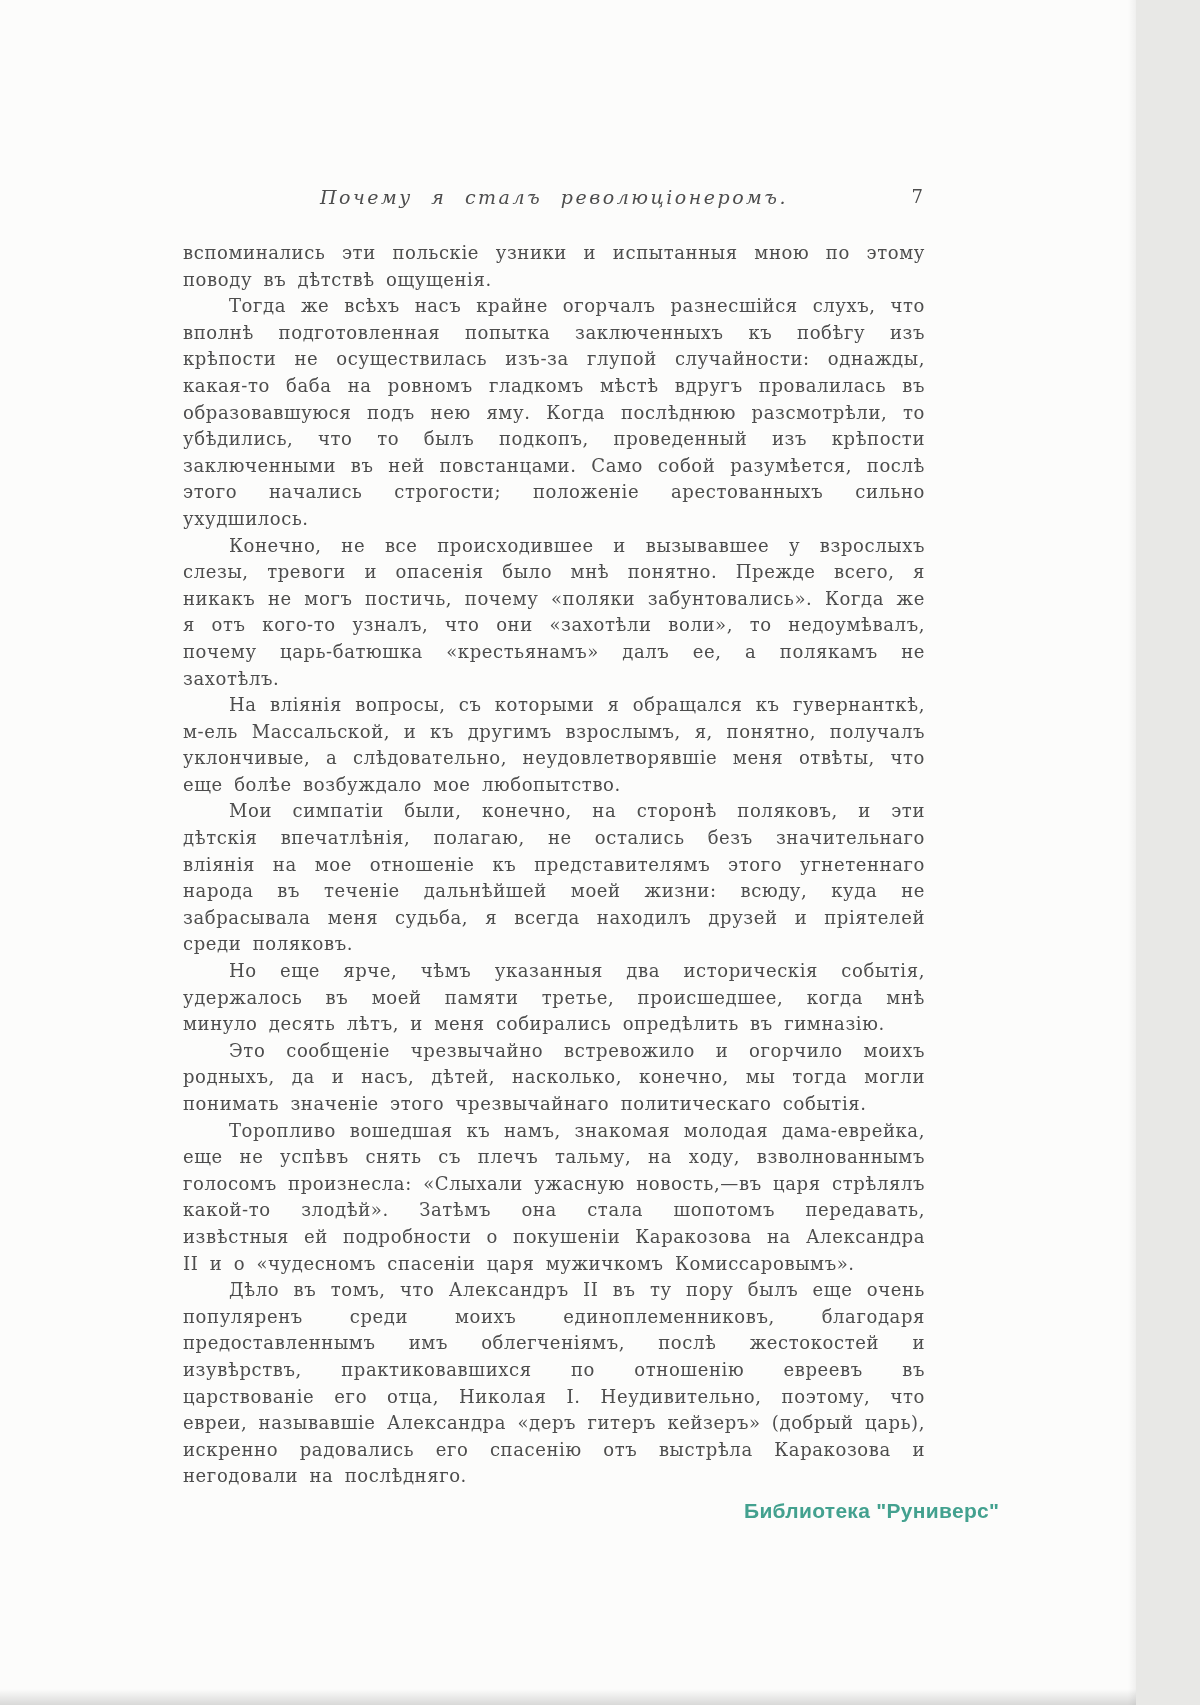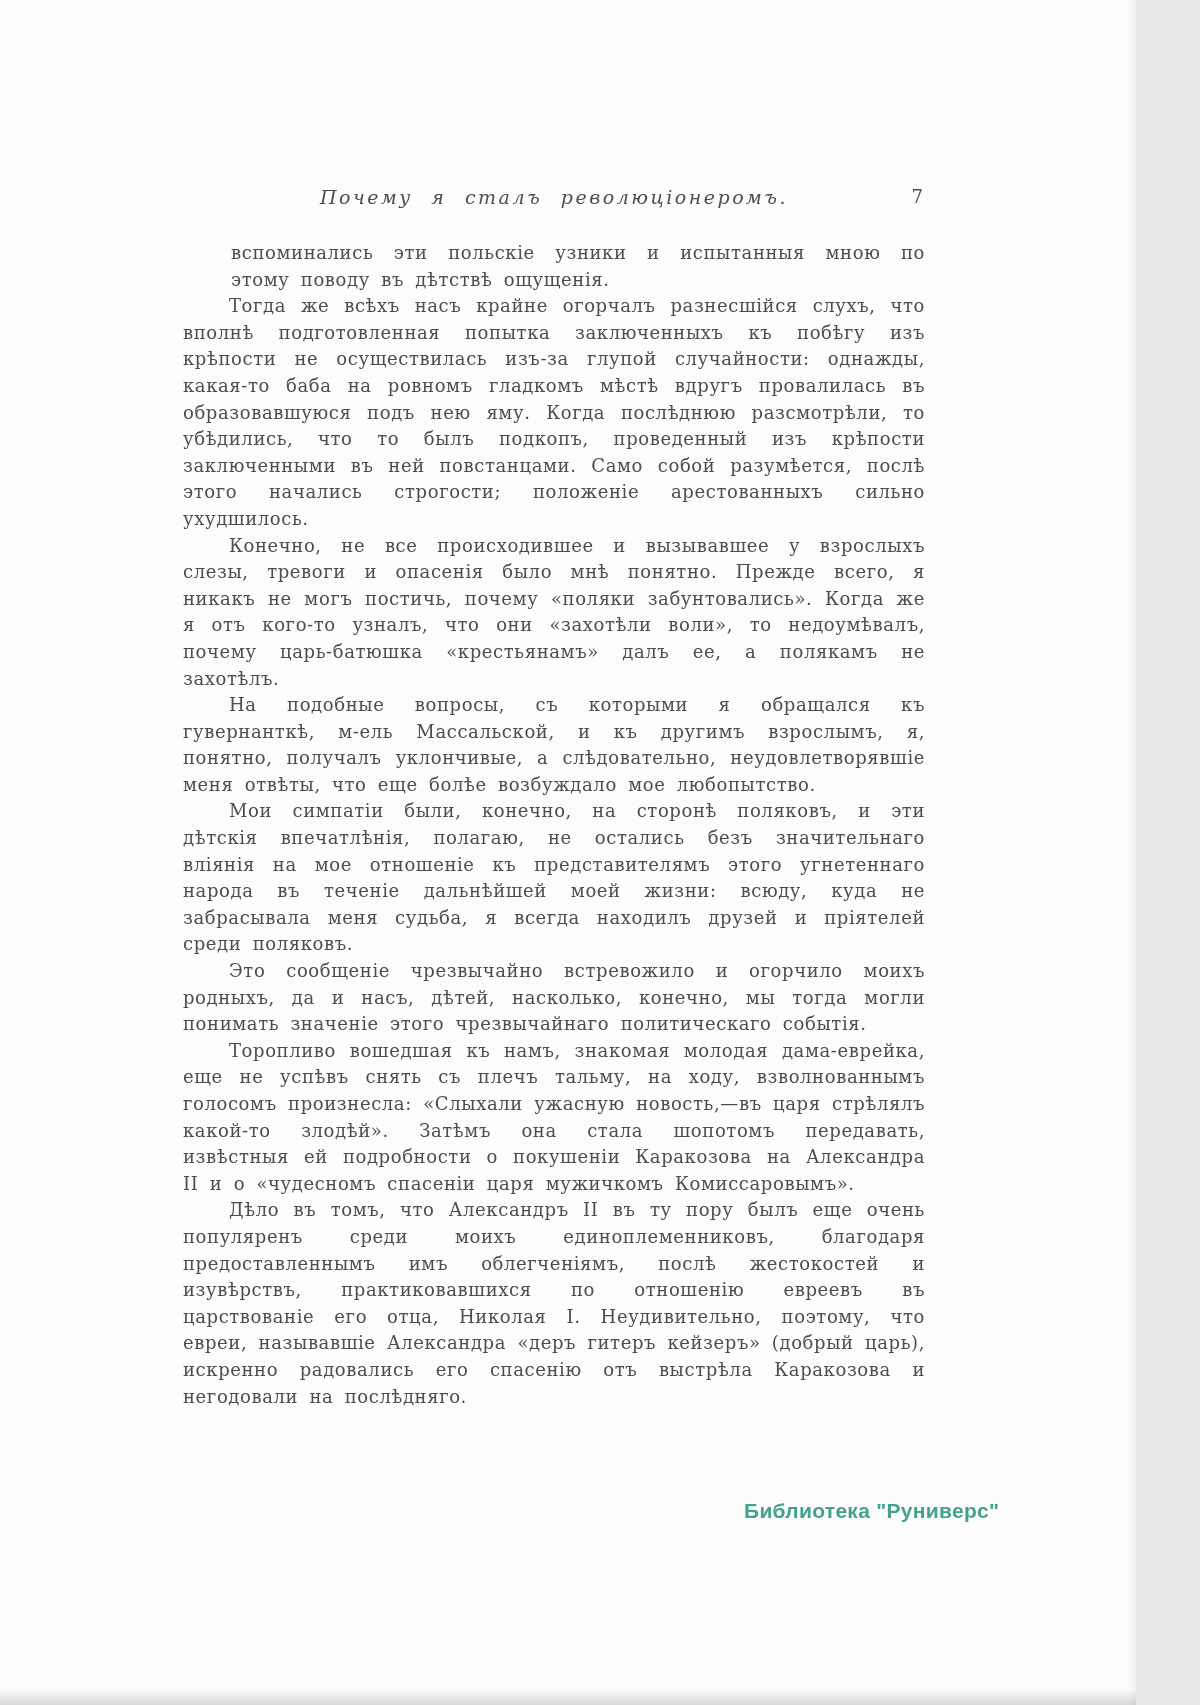--- a/index.html
+++ b/index.html
@@ -69,21 +69,20 @@
     letter-spacing: 0.6px;
     word-spacing: 5px;
   }
   .body-text p {
     margin: 0;
     padding: 0;
     text-indent: 46px;
   }
   .body-text p.continuation {
     text-indent: 0;
-    margin-left: 48px;
   }
   .watermark {
     position: absolute;
     top: 1499px;
     left: 744px;
     font-family: "Liberation Sans", sans-serif;
     font-weight: bold;
     font-size: 21px;
     letter-spacing: 0.3px;
     color: var(--watermark, #43a18f);
@@ -96,22 +95,23 @@
 
   <div class="header">
     <span class="running-title">Почему я сталъ революціонеромъ.</span>
     <span class="page-number">7</span>
   </div>
 
   <div class="body-text">
     <p class="continuation">вспоминались эти польскіе узники и испытанныя мною по этому поводу въ дѣтствѣ ощущенія.</p>
     <p>Тогда же всѣхъ насъ крайне огорчалъ разнесшійся слухъ, что вполнѣ подготовленная попытка заключенныхъ къ побѣгу изъ крѣпости не осуществилась изъ-за глупой случайности: однажды, какая-то баба на ровномъ гладкомъ мѣстѣ вдругъ провалилась въ образовавшуюся подъ нею яму. Когда послѣднюю разсмотрѣли, то убѣдились, что то былъ подкопъ, проведенный изъ крѣпости заключенными въ ней повстанцами. Само собой разумѣется, послѣ этого начались строгости; положеніе арестованныхъ сильно ухудшилось.</p>
     <p>Конечно, не все происходившее и вызывавшее у взрослыхъ слезы, тревоги и опасенія было мнѣ понятно. Прежде всего, я никакъ не могъ постичь, почему «поляки забунтовались». Когда же я отъ кого-то узналъ, что они «захотѣли воли», то недоумѣвалъ, почему царь-батюшка «крестьянамъ» далъ ее, а полякамъ не захотѣлъ.</p>
-    <p>На подобные вопросы, съ которыми я обращался къ гувернанткѣ, м-ель Массальской, и къ другимъ взрослымъ, я, понятно, получалъ уклончивые, а слѣдовательно, неудовлетворявшіе меня отвѣты, что еще болѣе возбуждало мое любопытство.</p>
+    <p>На вліянія вопросы, съ которыми я обращался къ гувернанткѣ, м-ель Массальской, и къ другимъ взрослымъ, я, понятно, получалъ уклончивые, а слѣдовательно, неудовлетворявшіе меня отвѣты, что еще болѣе возбуждало мое любопытство.</p>
     <p>Мои симпатіи были, конечно, на сторонѣ поляковъ, и эти дѣтскія впечатлѣнія, полагаю, не остались безъ значительнаго вліянія на мое отношеніе къ представителямъ этого угнетеннаго народа въ теченіе дальнѣйшей моей жизни: всюду, куда не забрасывала меня судьба, я всегда находилъ друзей и пріятелей среди поляковъ.</p>
+    <p>Но еще ярче, чѣмъ указанныя два историческія событія, удержалось въ моей памяти третье, происшедшее, когда мнѣ минуло десять лѣтъ, и меня собирались опредѣлить въ гимназію.</p>
     <p>Это сообщеніе чрезвычайно встревожило и огорчило моихъ родныхъ, да и насъ, дѣтей, насколько, конечно, мы тогда могли понимать значеніе этого чрезвычайнаго политическаго событія.</p>
     <p>Торопливо вошедшая къ намъ, знакомая молодая дама-еврейка, еще не успѣвъ снять съ плечъ тальму, на ходу, взволнованнымъ голосомъ произнесла: «Слыхали ужасную новость,—въ царя стрѣлялъ какой-то злодѣй». Затѣмъ она стала шопотомъ передавать, извѣстныя ей подробности о покушеніи Каракозова на Александра II и о «чудесномъ спасеніи царя мужичкомъ Комиссаровымъ».</p>
     <p>Дѣло въ томъ, что Александръ II въ ту пору былъ еще очень популяренъ среди моихъ единоплеменниковъ, благодаря предоставленнымъ имъ облегченіямъ, послѣ жестокостей и изувѣрствъ, практиковавшихся по отношенію евреевъ въ царствованіе его отца, Николая I. Неудивительно, поэтому, что евреи, называвшіе Александра «деръ гитеръ кейзеръ» (добрый царь), искренно радовались его спасенію отъ выстрѣла Каракозова и негодовали на послѣдняго.</p>
   </div>
 
   <div class="watermark">Библиотека "Руниверс"</div>
 
   <div class="scan-shadow-right"></div>
   <div class="scan-shadow-bottom"></div>
 

